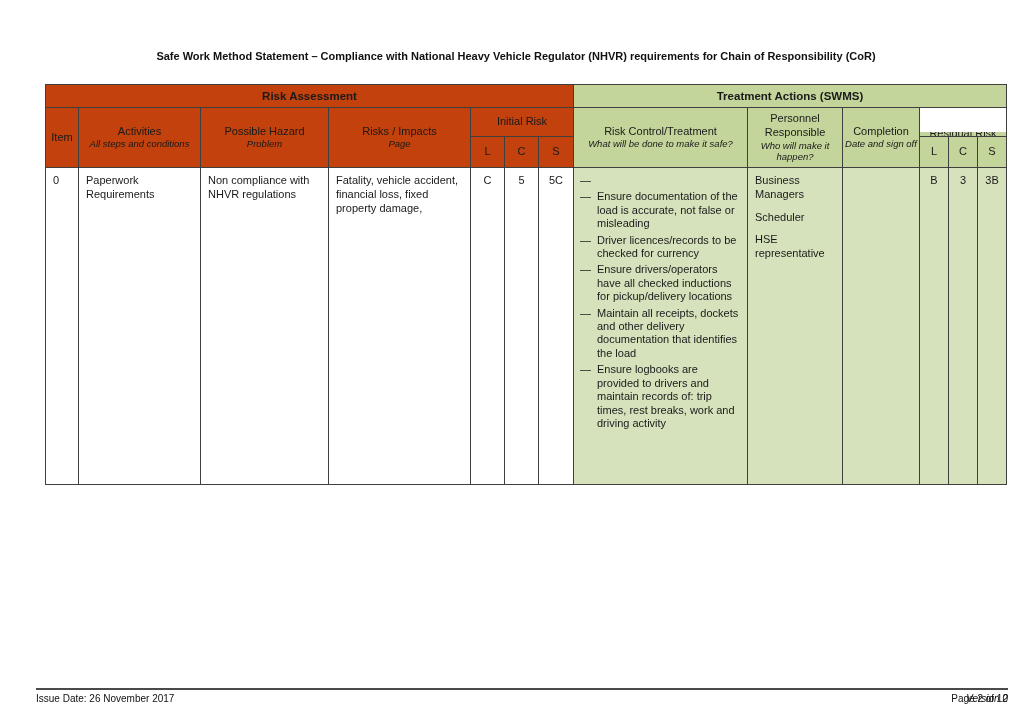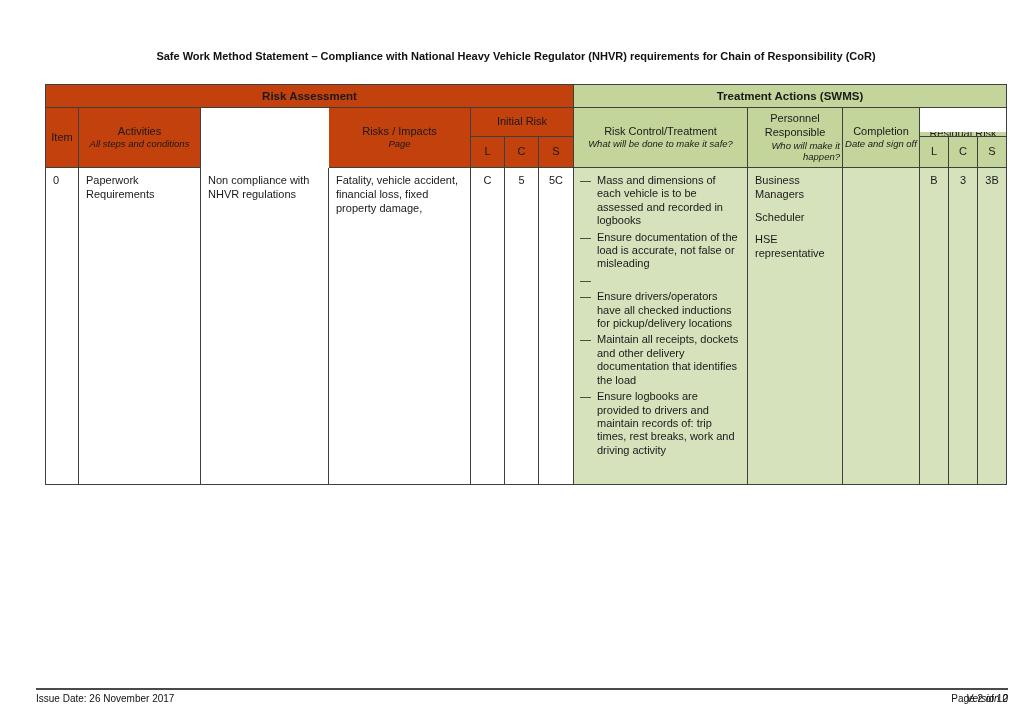--- a/index.html
+++ b/index.html
@@ -61,21 +61,20 @@
   }
   .band {
     font-weight: bold;
     font-size: 11.5px;
   }
   .sub {
     font-style: italic;
     font-size: 9.5px;
     line-height: 1.15;
     margin-top: 1px;
-    text-align: right;
   }
   .bd {
     font-size: 11px;
     line-height: 1.25;
     padding: 6px 6px 4px 7px;
     text-align: left;
   }
   .bd.center {
     text-align: center;
     padding-left: 2px;
@@ -123,20 +122,24 @@
 
     <div class="cell hd gray band" style="grid-column:1/8; grid-row:1;">Risk Assessment</div>
     <div class="cell hd green band no-r" style="grid-column:8/14; grid-row:1;text-align:right;">Treatment Actions (SWMS)</div>
 
     <div class="cell hd gray" style="grid-column:1; grid-row:2/4;">
       <div>Item</div>
     </div>
     <div class="cell hd gray" style="grid-column:2; grid-row:2/4;">
       <div>Activities</div>
       <div class="sub">All steps and  conditions</div>
+    </div>
+    <div class="cell hd gray" style="grid-column:3; grid-row:2/4;">
+      <div>Possible Hazard</div>
+      <div class="sub">Problem</div>
     </div>
     <div class="cell hd gray" style="grid-column:4; grid-row:2/4;">
       <div>Risks / Impacts</div>
       <div class="sub">Page</div>
     </div>
     <div class="cell hd gray" style="grid-column:5/8; grid-row:2;">Initial Risk</div>
     <div class="cell hd gray" style="grid-column:5; grid-row:3;">L</div>
     <div class="cell hd gray" style="grid-column:6; grid-row:3;">C</div>
     <div class="cell hd gray" style="grid-column:7; grid-row:3;">S</div>
 
@@ -161,28 +164,28 @@
     <div class="cell bd no-b" style="grid-column:2; grid-row:4;">Paperwork Requirements</div>
     <div class="cell bd no-b" style="grid-column:3; grid-row:4;">Non compliance with NHVR regulations</div>
     <div class="cell bd no-b" style="grid-column:4; grid-row:4;">Fatality, vehicle accident, financial loss, fixed property damage,</div>
     <div class="cell bd center no-b" style="grid-column:5; grid-row:4;">C</div>
     <div class="cell bd center no-b" style="grid-column:6; grid-row:4;">5</div>
     <div class="cell bd center no-b" style="grid-column:7; grid-row:4;">5C</div>
 
     <div class="cell bd lgreen no-b" style="grid-column:8; grid-row:4; padding-left:4px;">
       <div class="treat-item">
         <span class="treat-dash">—</span>
-        <span class="treat-text">Mass and dimensions of each vehicle is to be assessed and recorded in logbooks</span>
       </div>
       <div class="treat-item">
         <span class="treat-dash">—</span>
         <span class="treat-text">Ensure documentation of the load is accurate, not false or misleading</span>
       </div>
       <div class="treat-item">
         <span class="treat-dash">—</span>
+        <span class="treat-text">Driver licences/records to be checked for currency</span>
       </div>
       <div class="treat-item">
         <span class="treat-dash">—</span>
         <span class="treat-text">Ensure drivers/operators have all checked inductions for pickup/delivery locations</span>
       </div>
       <div class="treat-item">
         <span class="treat-dash">—</span>
         <span class="treat-text">Maintain all receipts, dockets and other delivery documentation that identifies the load</span>
       </div>
       <div class="treat-item">

